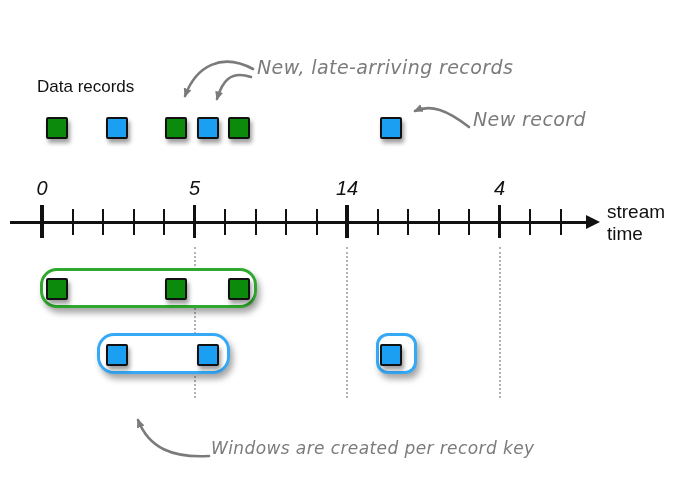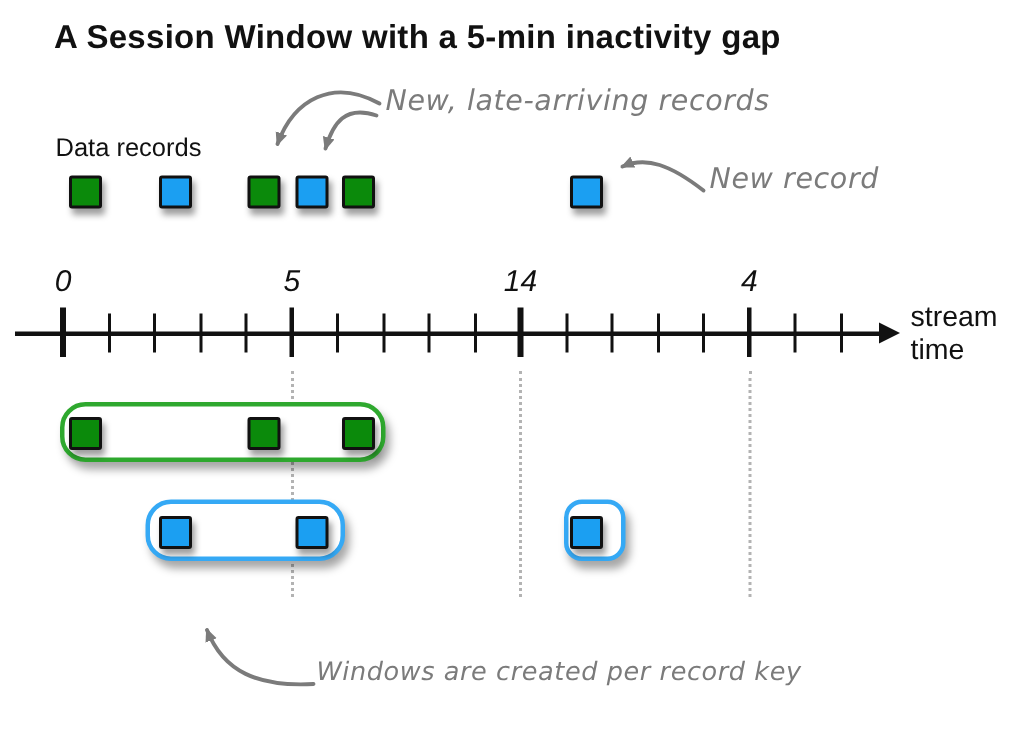--- a/index.html
+++ b/index.html
@@ -6,21 +6,21 @@
   #canvas {
     position:relative; width:688px; height:486px; background:#ffffff;
     overflow:hidden; font-family:"Liberation Sans", sans-serif; color:#111;
   }
   .abs { position:absolute; }
 
   #title {
     left:36px; top:12px; font-size:22px; font-weight:700; letter-spacing:.2px;
     margin:0; white-space:nowrap;
   }
-  #data-records-label { left:37px; top:89px; font-size:17px; }
+  #data-records-label { left:37px; top:77px; font-size:17px; }
 
   .hand {
     font-family:"DejaVu Sans", sans-serif; font-style:italic;
     color:var(--gray); white-space:nowrap; letter-spacing:.4px;text-align:right;
   }
   #annot-late  { left:257px; top:56px;  font-size:19px; }
   #annot-new   { left:473px; top:108px; font-size:19px; }
   #annot-note  { left:211px; top:438px; font-size:17px; }
 
   
@@ -61,21 +61,20 @@
   .win.blue  { border:3px solid var(--blue-border); }
   .win.small { border-radius:12px; }
 
   #arrows { left:0; top:0; pointer-events:none; }
 </style>
 </head>
 <body>
 
 <div id="canvas" style="--green: #0b8a0b; --blue: #1b9ff2; --green-border: #2ea82e; --blue-border: #35a9f5; --gray: #7b7b7b; --axis: #111111; --dots: #b3b3b3;">
 
-  <h1 id="title" class="abs">A Session Window with a 5-min inactivity gap</h1>
 
   <div id="data-records-label" class="abs">Data records</div>
 
   <div id="record-row">
       <div class="sq green" style="left: 46.25px; top: 117px;"></div>
       <div class="sq blue" style="left: 105.725px; top: 117px;"></div>
       <div class="sq green" style="left: 165.2px; top: 117px;"></div>
       <div class="sq blue" style="left: 197.225px; top: 117px;"></div>
       <div class="sq green" style="left: 227.725px; top: 117px;"></div>
       <div class="sq blue" style="left: 380.225px; top: 117px;"></div>

